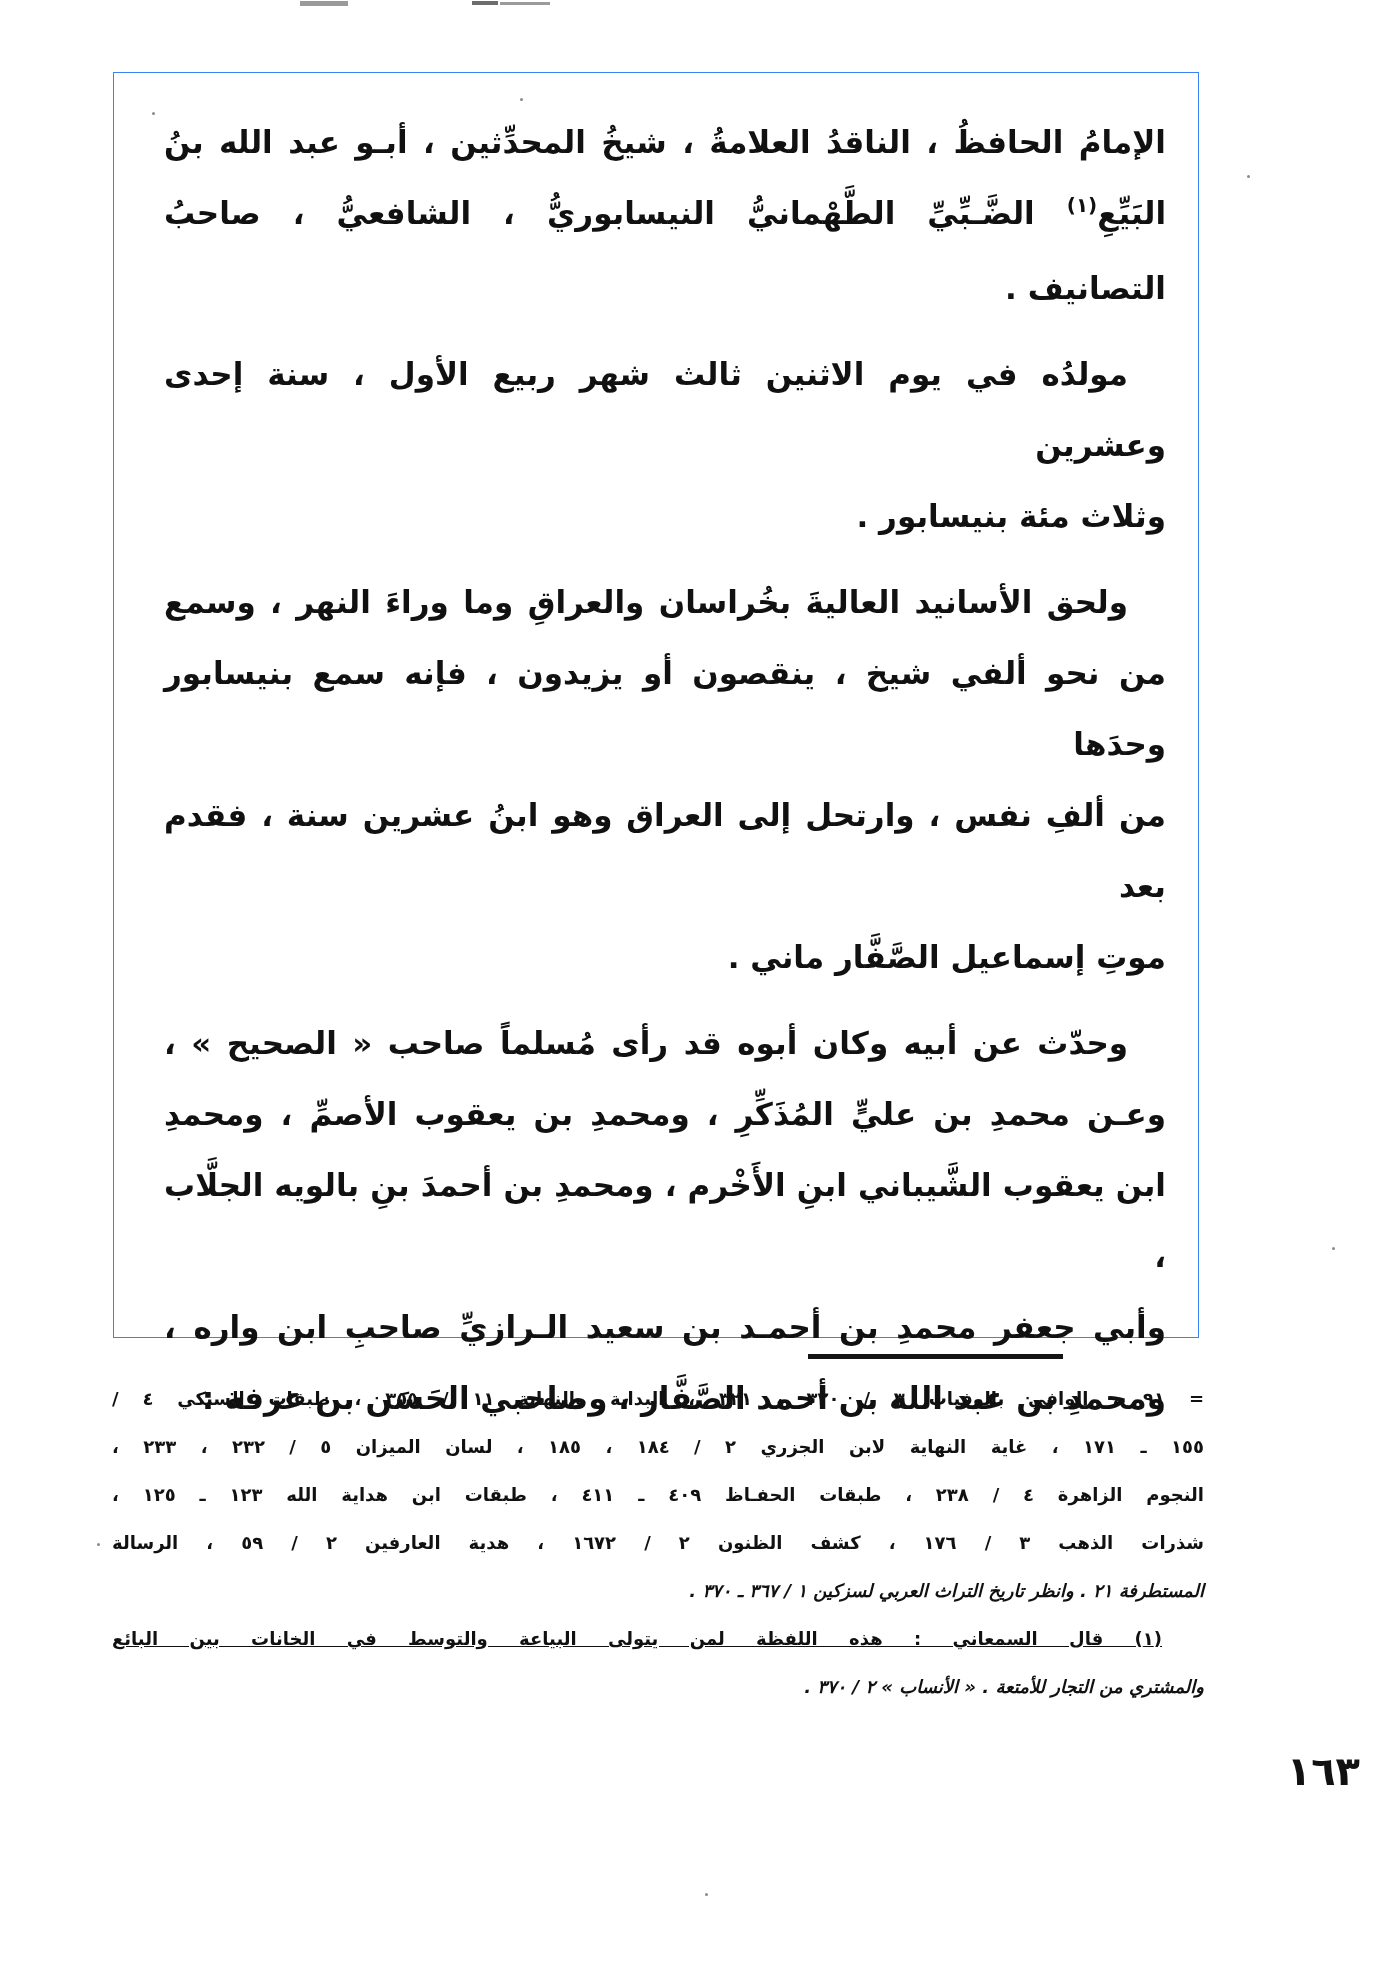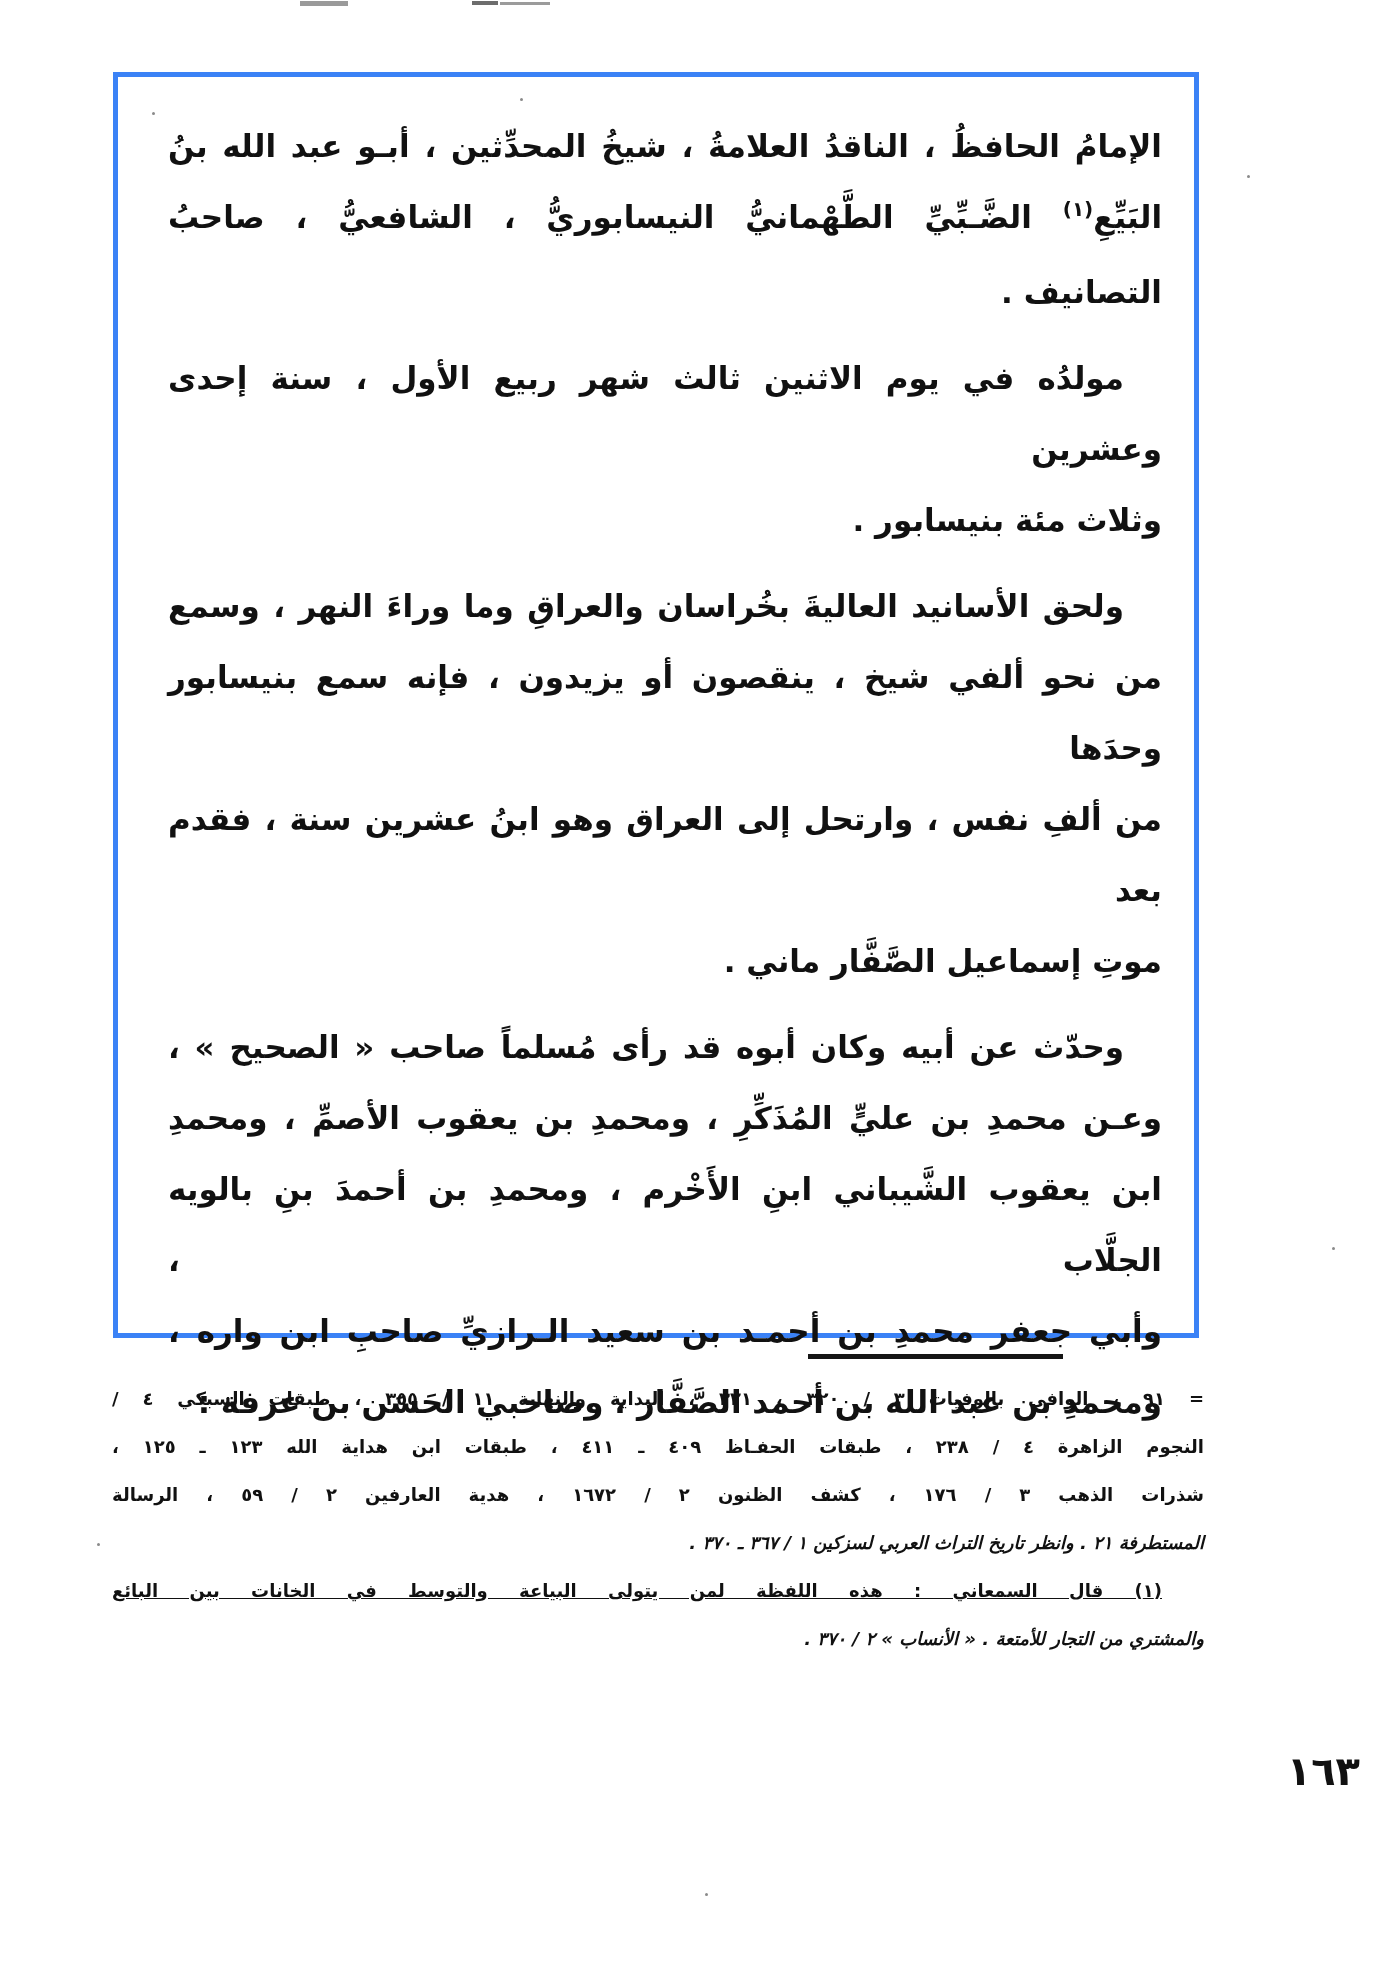--- a/index.html
+++ b/index.html
@@ -19,21 +19,21 @@
   .art.a3 { left:500px; top:2px; width:50px; height:3px; background:#9b9b9b; }
   .speck { position:absolute; width:3px; height:3px; border-radius:50%; background:#8a8a8a; }
   .s1 { left:152px; top:112px; } .s2 { left:520px; top:98px; }
   .s3 { left:1247px; top:175px; } .s4 { left:97px; top:1543px; }
   .s5 { left:1332px; top:1247px; } .s6 { left:705px; top:1893px; }
 
   
   .red-frame {
     position:absolute; left:113px; top:72px;
     width:1086px; height:1266px;
-    border:5px solid #3b82f6;
+    border:1px solid #3b82f6;
   }
 
   .body-text {
     position:absolute; left:0; top:0;
     width:100%; height:100%;
     padding:34px 32px 0 50px;
     direction:rtl;
   }
   .para { margin-bottom:15px; }
   .bline {
@@ -130,20 +130,21 @@
       <div class="bline last">ومحمدِ بن عبد الله بن أحمد الصَّفَّار ، وصاحبي الحَسَن بن عرفة :</div>
     </div>
 
   </div>
 </div>
 
 <div class="fn-sep"></div>
 
 <div class="footnotes">
   <div class="fline">= ٩١ ، الوافي بالوفيات ٣ / ٣٢٠ ، ٣٢١ ، البداية والنهاية ١١ / ٣٥٥ ، طبقات السبكي ٤ /</div>
+  <div class="fline">١٥٥ ـ ١٧١ ، غاية النهاية لابن الجزري ٢ / ١٨٤ ، ١٨٥ ، لسان الميزان ٥ / ٢٣٢ ، ٢٣٣ ،</div>
   <div class="fline">النجوم الزاهرة ٤ / ٢٣٨ ، طبقات الحفـاظ ٤٠٩ ـ ٤١١ ، طبقات ابن هداية الله ١٢٣ ـ ١٢٥ ،</div>
   <div class="fline">شذرات الذهب ٣ / ١٧٦ ، كشف الظنون ٢ / ١٦٧٢ ، هدية العارفين ٢ / ٥٩ ، الرسالة</div>
   <div class="fline last">المستطرفة ٢١ . وانظر تاريخ التراث العربي لسزكين ١ / ٣٦٧ ـ ٣٧٠ .</div>
   <div class="fline indent">(١) قال السمعاني : هذه اللفظة لمن يتولى البياعة والتوسط في الخانات بين البائع</div>
   <div class="fline last">والمشتري من التجار للأمتعة . « الأنساب » ٢ / ٣٧٠ .</div>
 </div>
 
 <div class="page-number">
   <span>١٦٣</span>
 </div>

